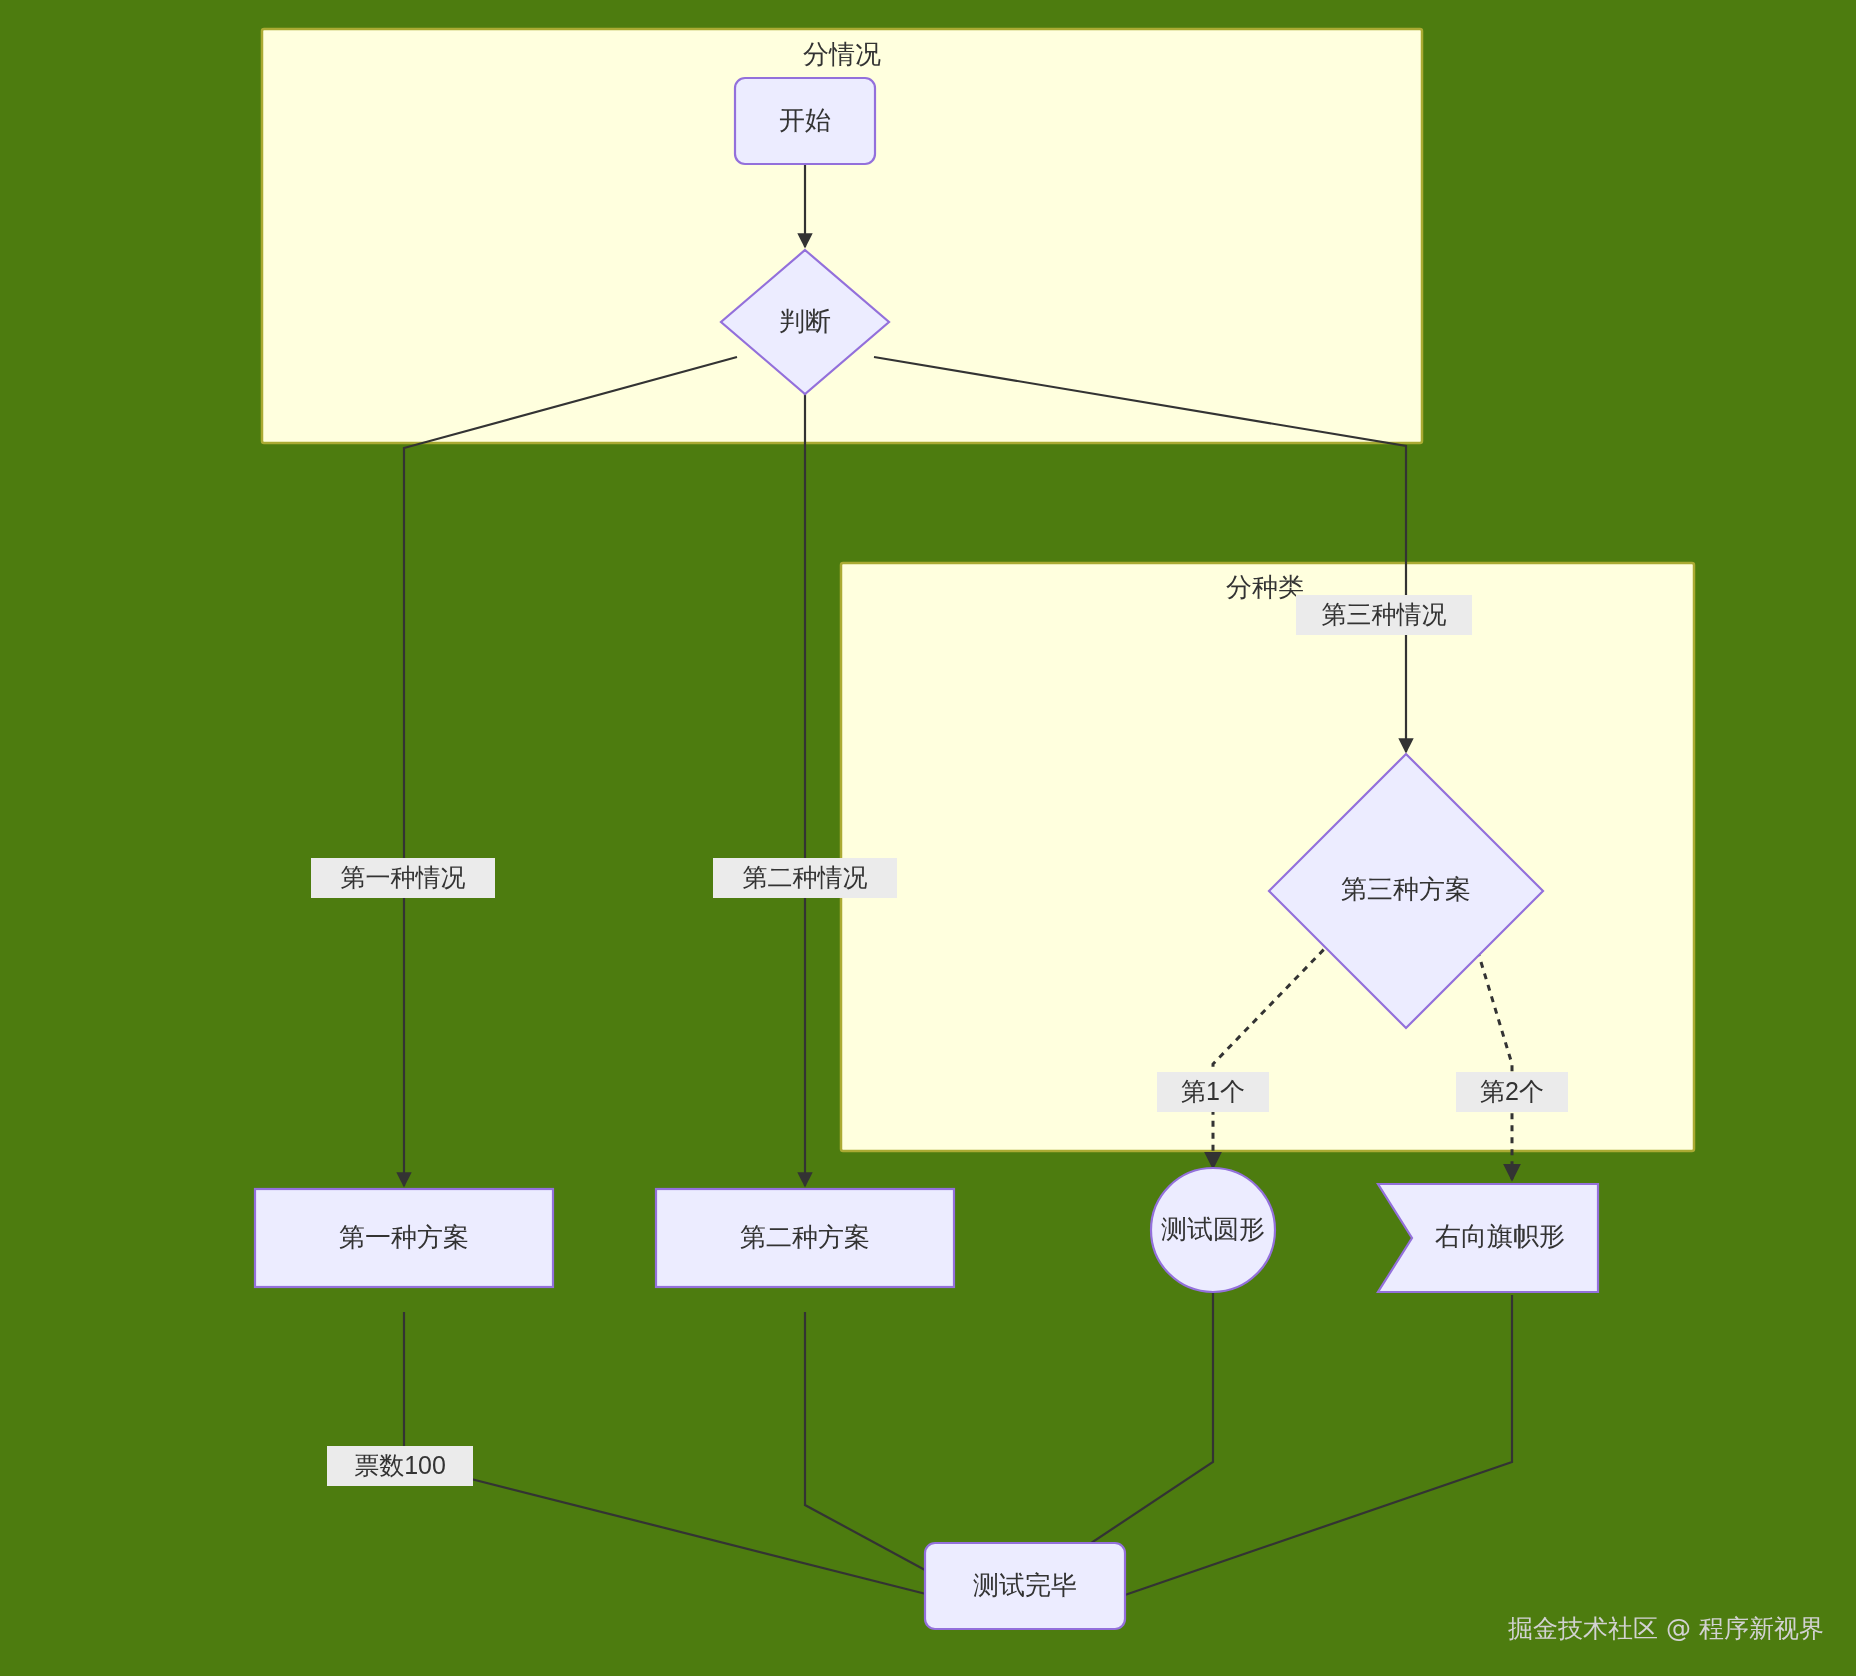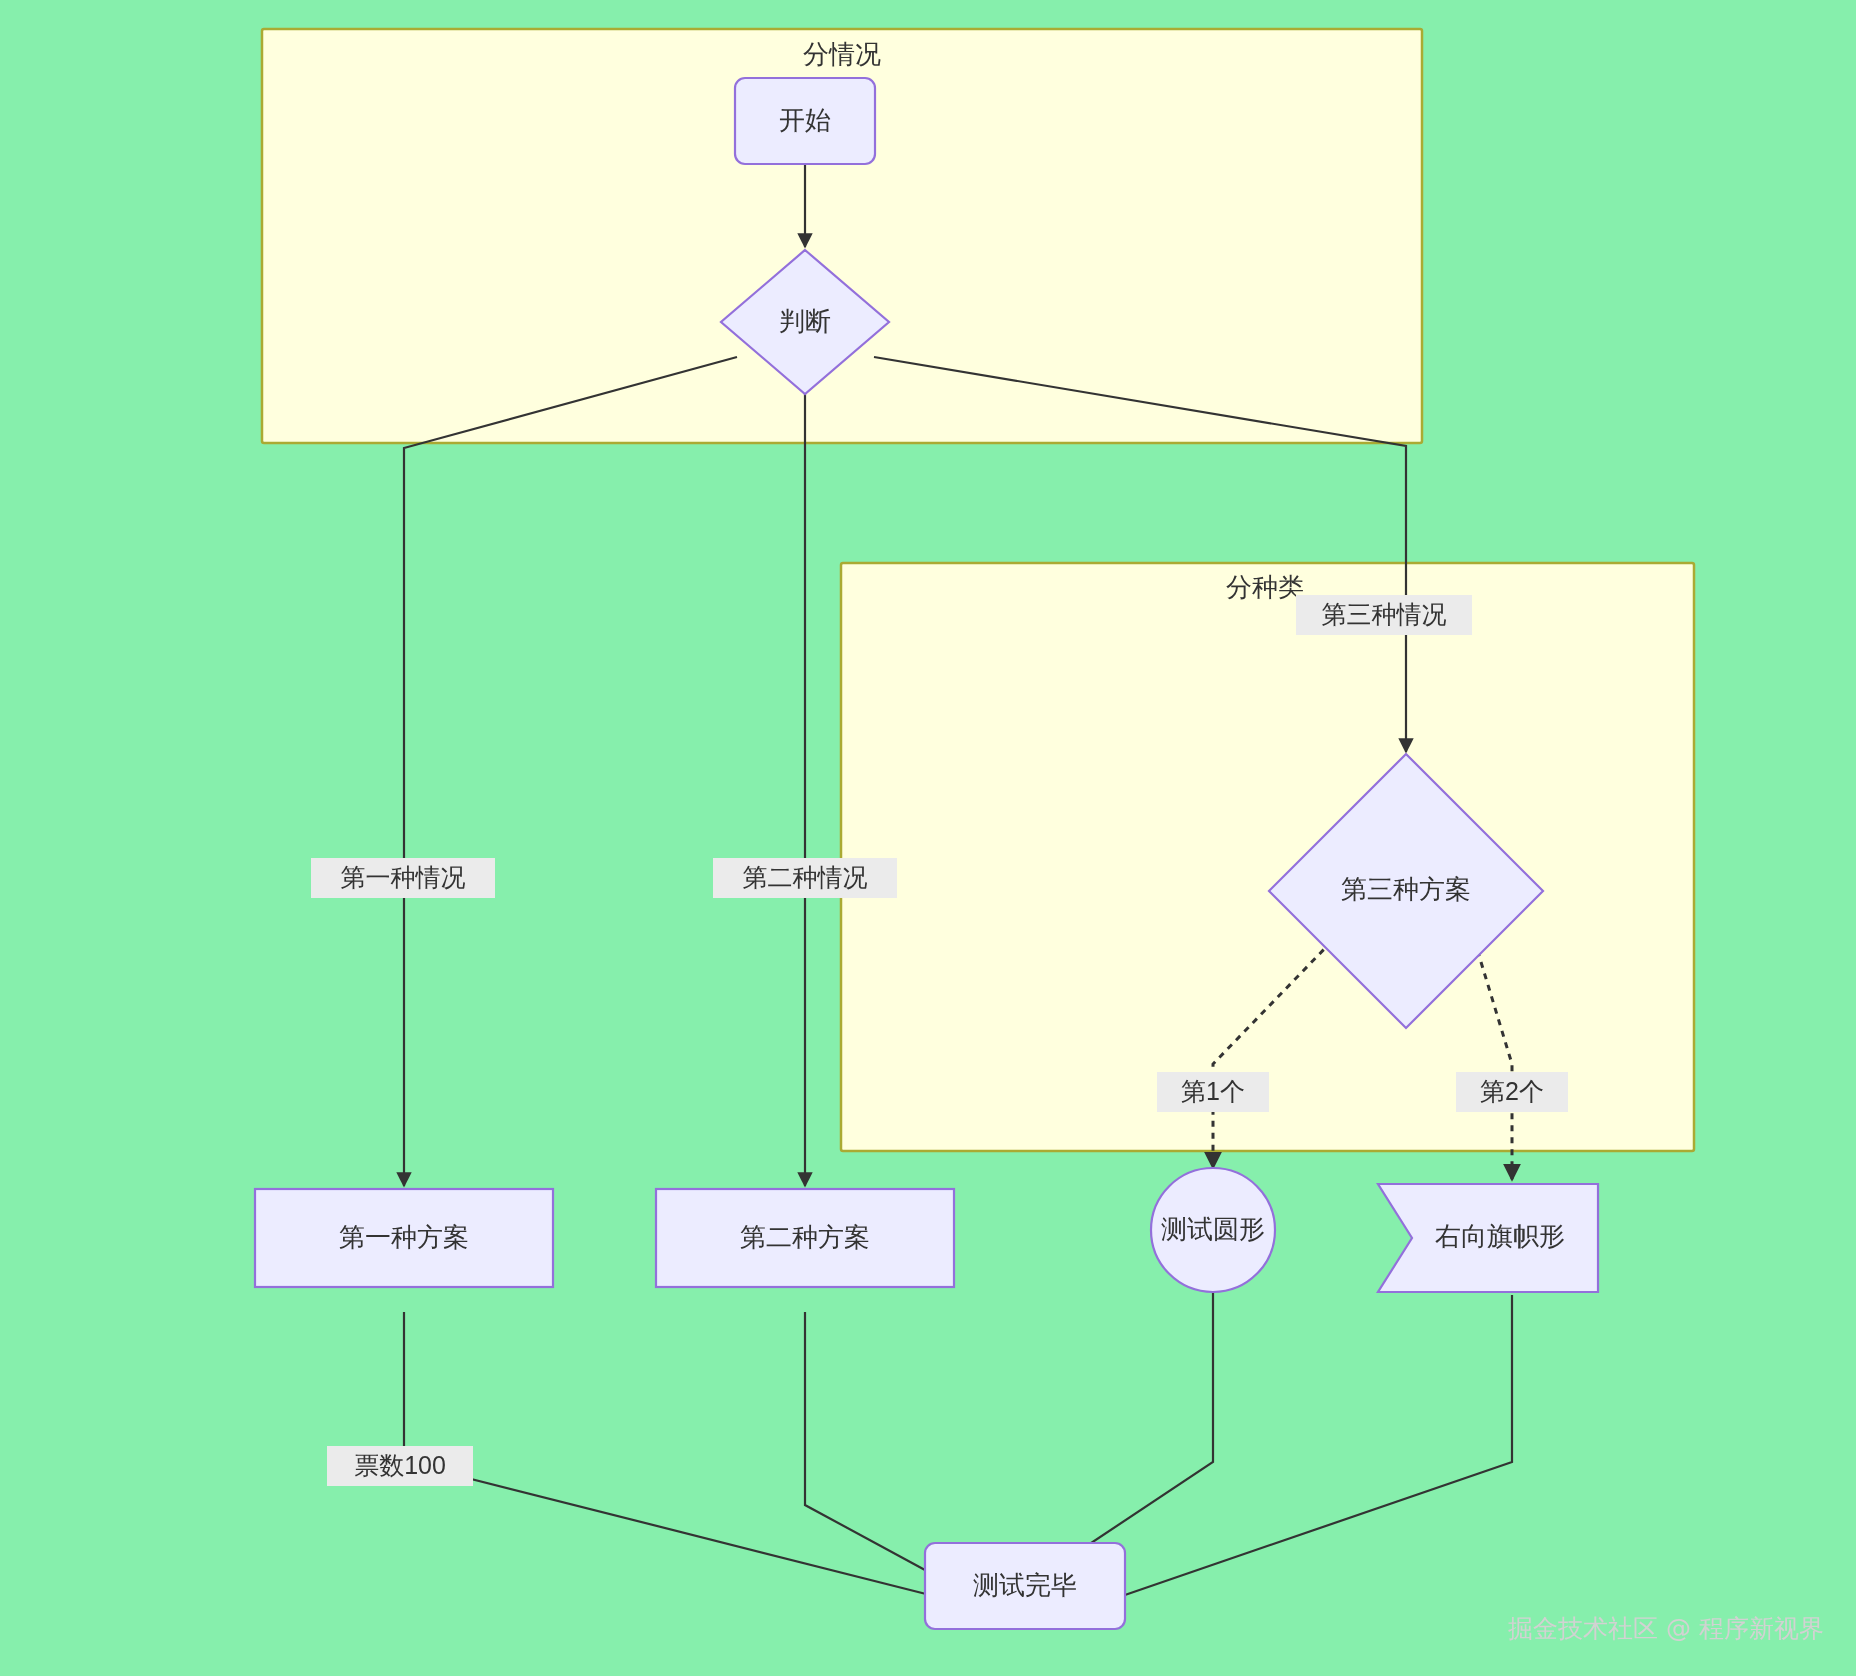--- a/index.html
+++ b/index.html
@@ -7,21 +7,21 @@
     padding: 0;
     background: #ffffff;
   }
   body {
     font-family: "Liberation Sans", "DejaVu Sans", sans-serif;
   }
   #stage {
     position: relative;
     width: 1856px;
     height: 1676px;
-    background: #86efac;
+    background: #4d7c0f;
     overflow: hidden;
   }
   #diagram-svg {
     position: absolute;
     left: 0;
     top: 0;
     width: 1856px;
     height: 1676px;
   }
   .sg-title {

